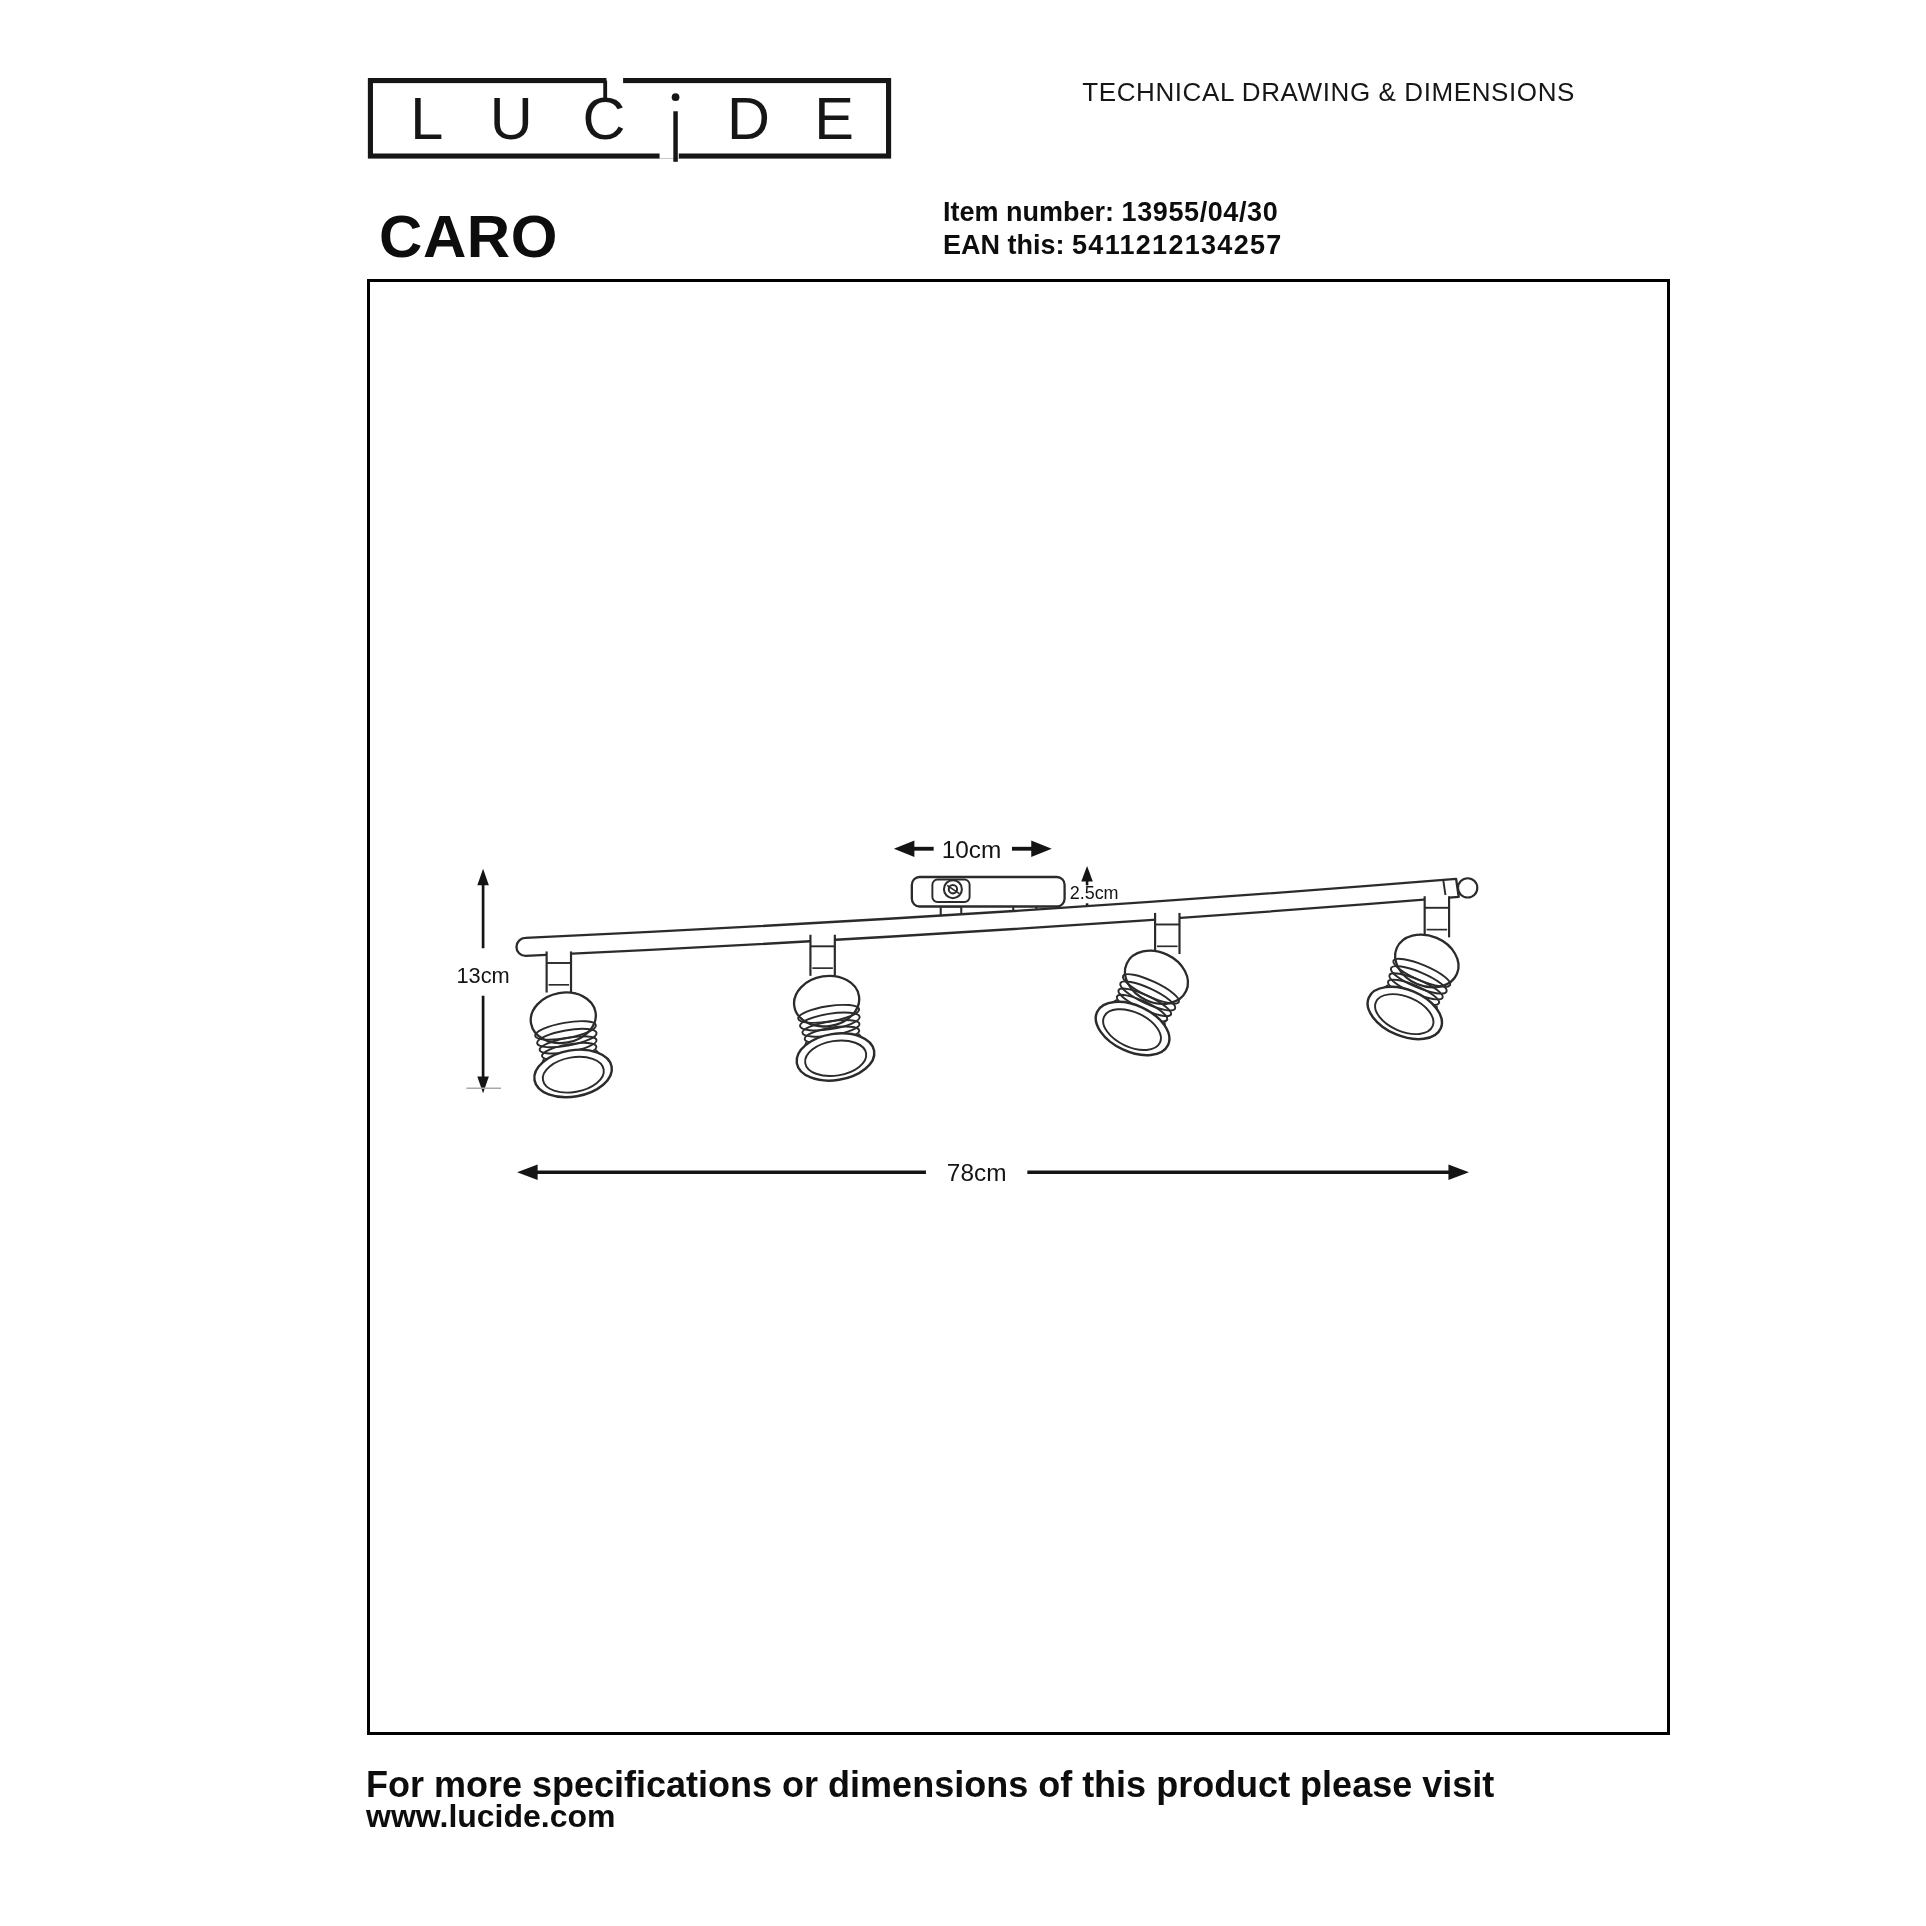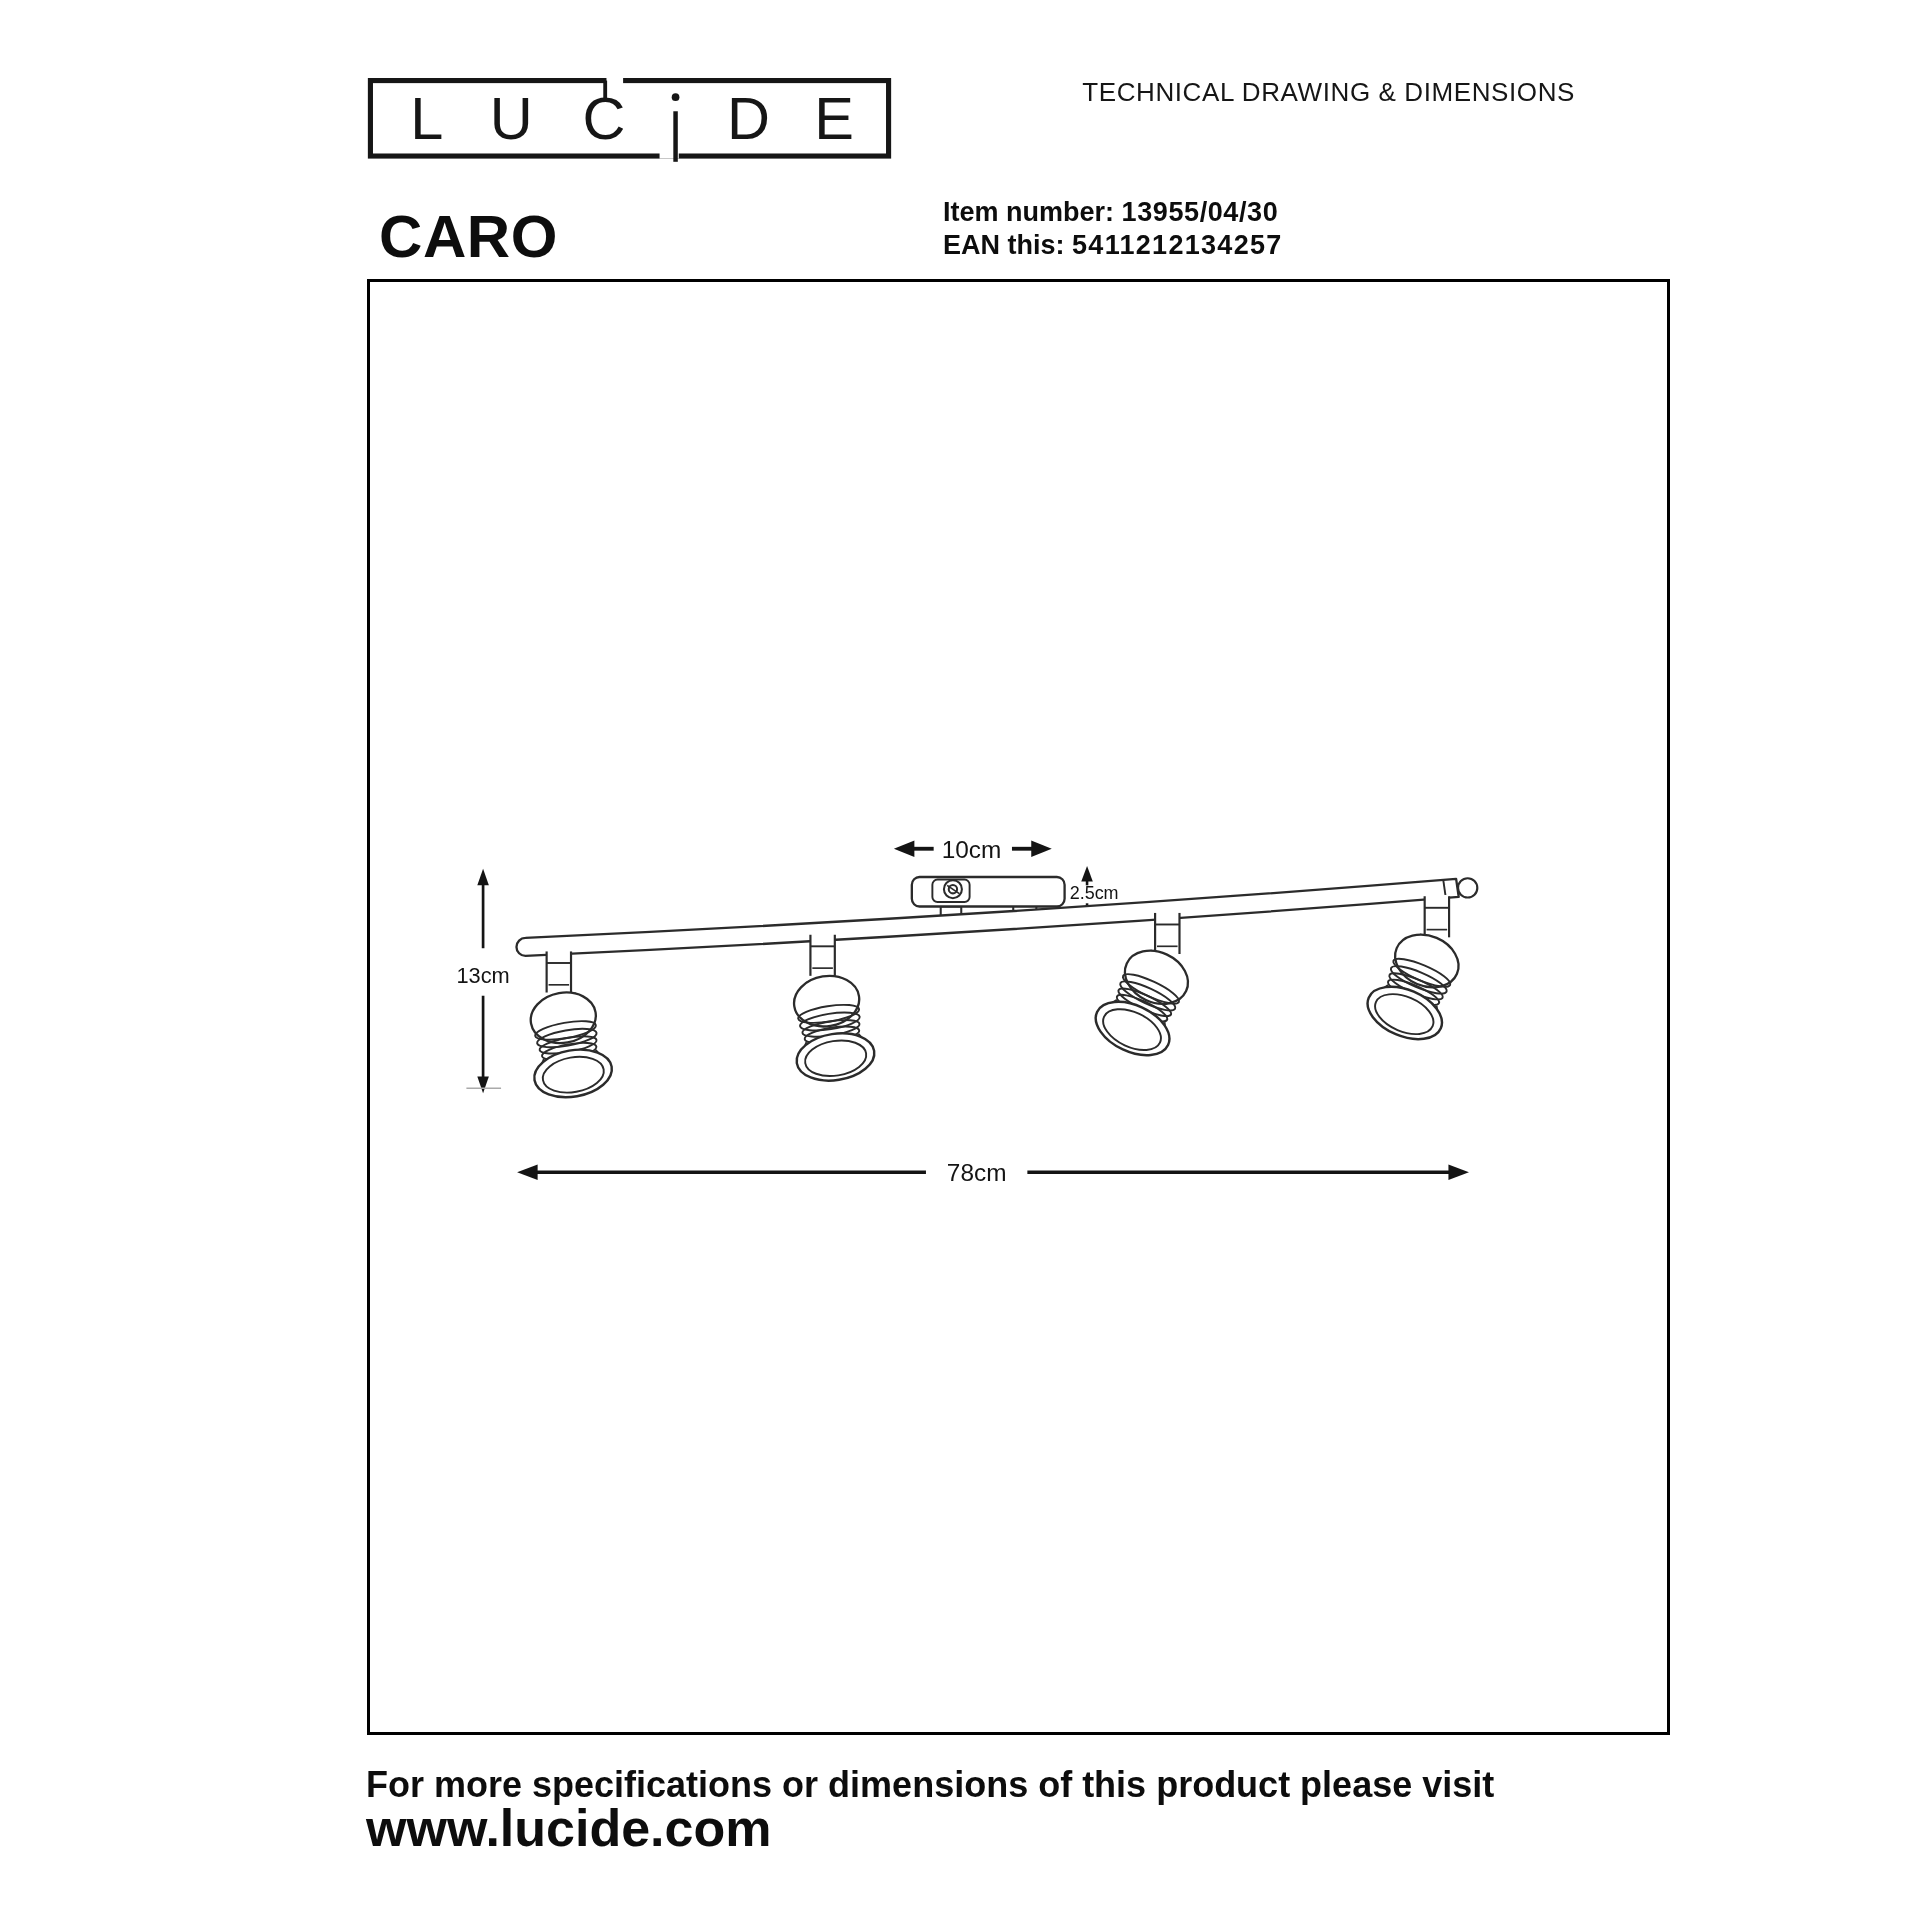--- a/index.html
+++ b/index.html
@@ -35,21 +35,21 @@
     border:3.9px solid #000; box-sizing:border-box; background:#fff;
   }
   .drawing-box svg{position:absolute; left:0; top:0;}
   
   .footer-note{
     left:366px; top:1764px;
     font-size:36px; font-weight:700; color:#0d0d0d; white-space:nowrap;
   }
   .footer-site{
     left:366px; top:1798px;
-    font-size:52px; font-weight:700; color:#0d0d0d; white-space:nowrap;
+    font-size:32px; font-weight:700; color:#0d0d0d; white-space:nowrap;
   }
   svg text{font-family:"Liberation Sans","DejaVu Sans",sans-serif; fill:#141414;}
   .logo-letter{font-size:93px; font-weight:400; fill:#161616;}
   .dim-text{fill:#141414;}
 </style>
 </head>
 <body>
 
 <div class="page">
 

